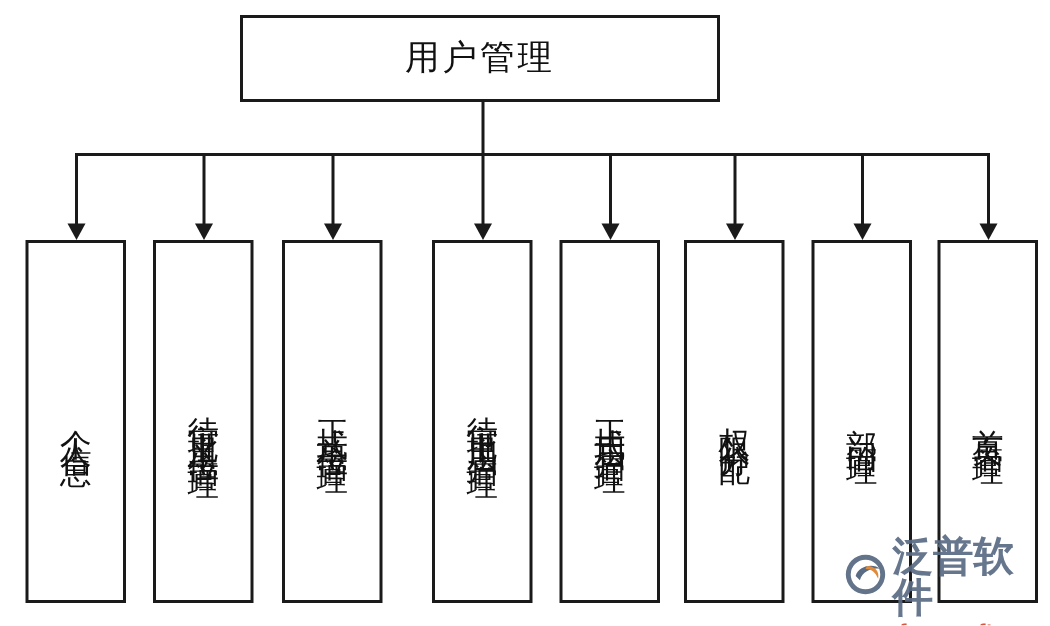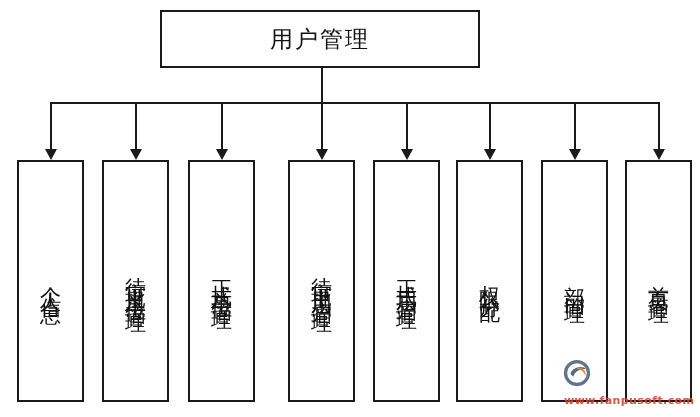--- a/index.html
+++ b/index.html
@@ -186,17 +186,18 @@
   <div id="watermark">
     <div class="wm-row">
       <span>
         <svg width="30" height="30" viewBox="0 0 32 32">
           <path d="M16 2 A14 14 0 1 0 16 30 A14 14 0 1 0 16 2 Z
                    M16 5.5 A10.5 10.5 0 1 1 16 26.5 A10.5 10.5 0 1 1 16 5.5 Z" fill="#5a6b84" opacity="0.95" fill-rule="evenodd"></path>
           <path d="M9 17 C11 9, 23 8, 26 12 C22 11, 14 13, 12 20 Z" fill="#5a6b84"></path>
           <path d="M17 10 C23 10, 26 14, 25 19 C23 14, 20 12, 16 12 Z" fill="#e08a3c"></path>
         </svg>
       </span>
+      <span class="wm-text">泛普软件</span>
     </div>
     <div class="wm-url">www.fanpusoft.com</div>
   </div>
 
 </div>
 
 </body></html>

